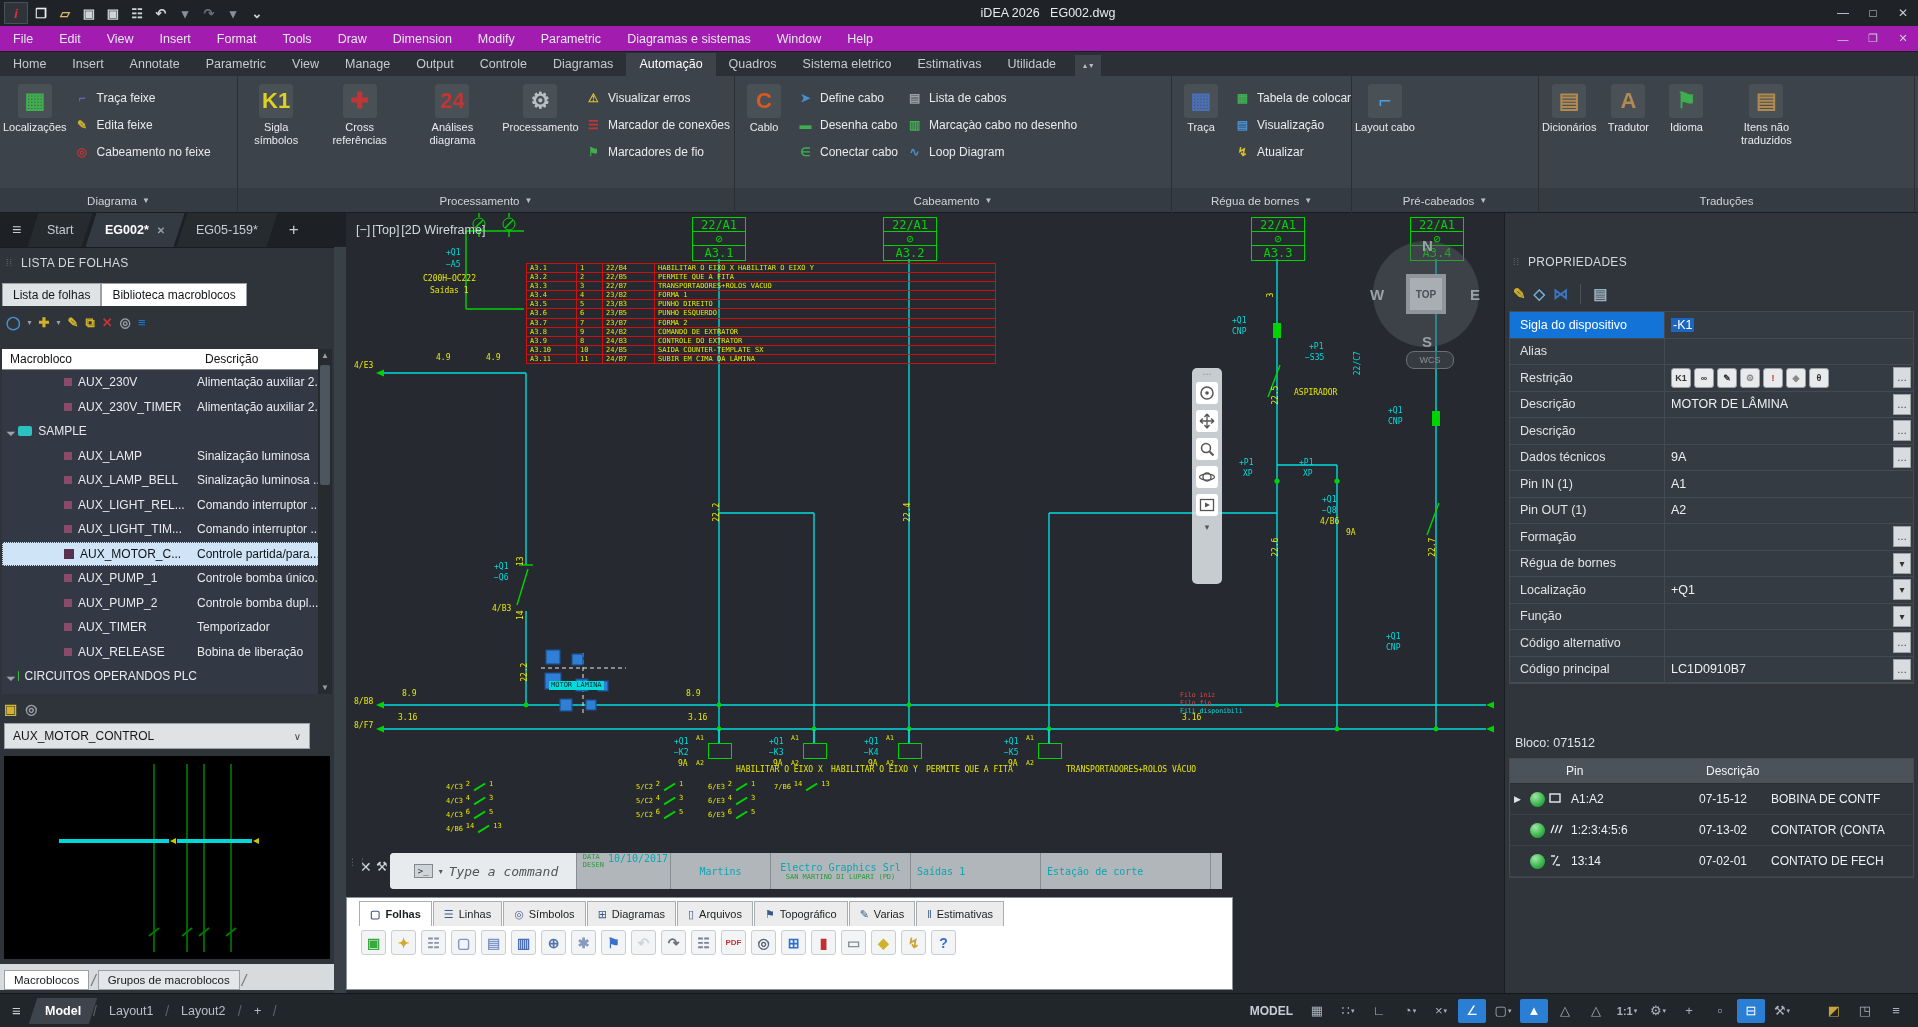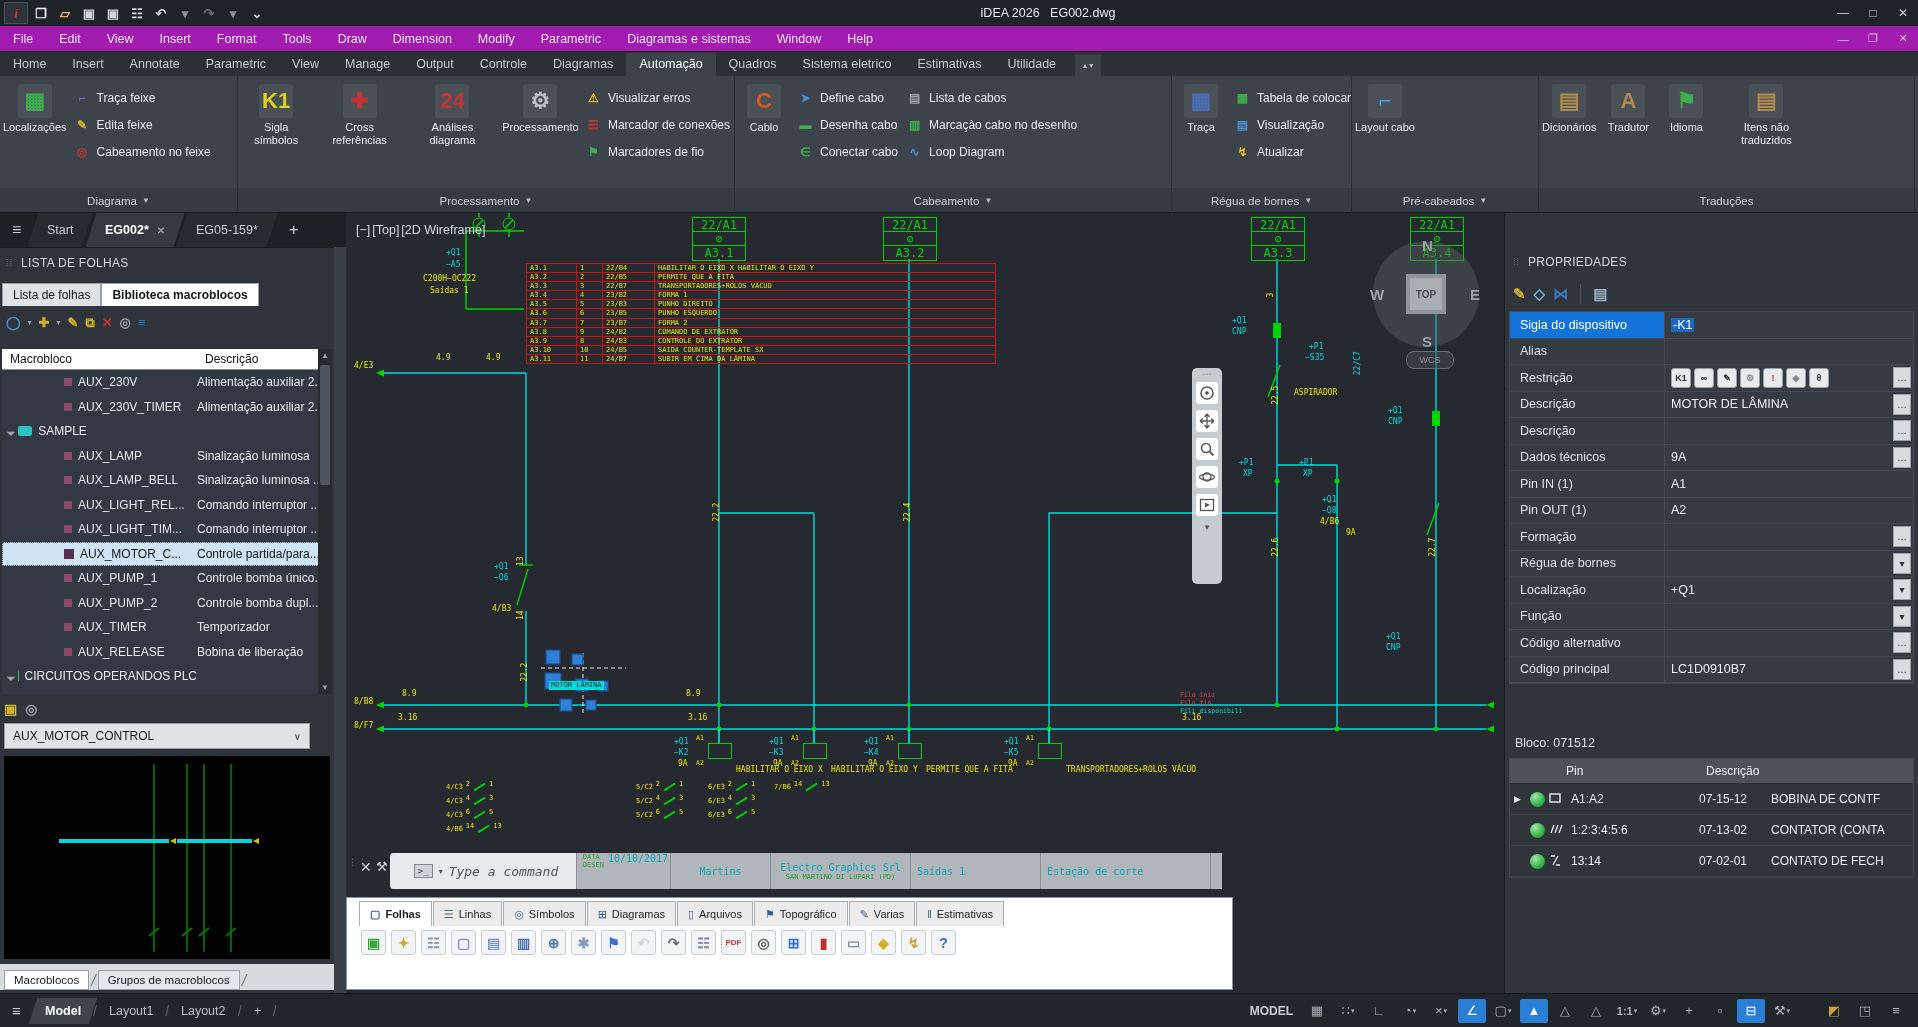--- a/index.html
+++ b/index.html
@@ -27,21 +27,21 @@
   .caret{font-size:8px;color:#b9bfc6;}
   #filetabs{left:0;top:213px;width:520px;height:34px;background:#1d2125;display:flex;align-items:center;}
   .ftab{height:34px;display:flex;align-items:center;padding:0 14px;font-size:12.5px;color:#c6ccd2;transform:skewX(-18deg);margin-right:3px;background:#262b30;}
   .ftab>span{transform:skewX(18deg);display:flex;gap:8px;align-items:center;}
   .ftab.active{background:#343a41;color:#fff;font-weight:bold;}
   
   #leftpanel{left:0;top:247px;width:334px;height:746px;background:#2e343a;border-top:1px solid #1a1d20;box-sizing:border-box;}
   #splitter{left:334px;top:247px;width:12px;height:746px;background:#3a4047;}
   .paneltitle{font-size:12px;color:#d4d9de;letter-spacing:.3px;}
   .ptab{font-size:12px;padding:4px 10px;background:#dfe3e6;color:#14171a;border:1px solid #9aa0a6;border-bottom:none;}
-  .ptab.active{background:#fff;font-weight:bold;}
+  .ptab.active{background:#fff;font-weight:normal;}
   #maclist{position:absolute;left:2px;top:101px;width:330px;height:345px;background:#323945;overflow:hidden;}
   .lheader{display:flex;background:#fff;color:#111;font-size:12px;height:20px;align-items:center;border-bottom:1px solid #888;}
   .lrow{display:flex;align-items:center;height:24.5px;font-size:12px;color:#e8eaed;white-space:nowrap;}
   .lrow.selected{background:#cfe4f7;color:#101214;outline:1px dotted #444;outline-offset:-1px;}
   .itm-sq{width:8px;height:8px;background:#8a4a6a;display:inline-block;margin-right:6px;}
   .folder{width:14px;height:10px;border-radius:2px;display:inline-block;margin-right:6px;}
   .namecol{width:195px;overflow:hidden;display:flex;align-items:center;box-sizing:border-box;}
   .desccol{flex:1;overflow:hidden;}
   #previewbox{position:absolute;left:4px;top:508px;width:326px;height:203px;background:#000;}
   .btab{font-size:11.5px;padding:3px 9px;background:#e4e7ea;color:#16191c;border:1px solid #9aa0a6;}

